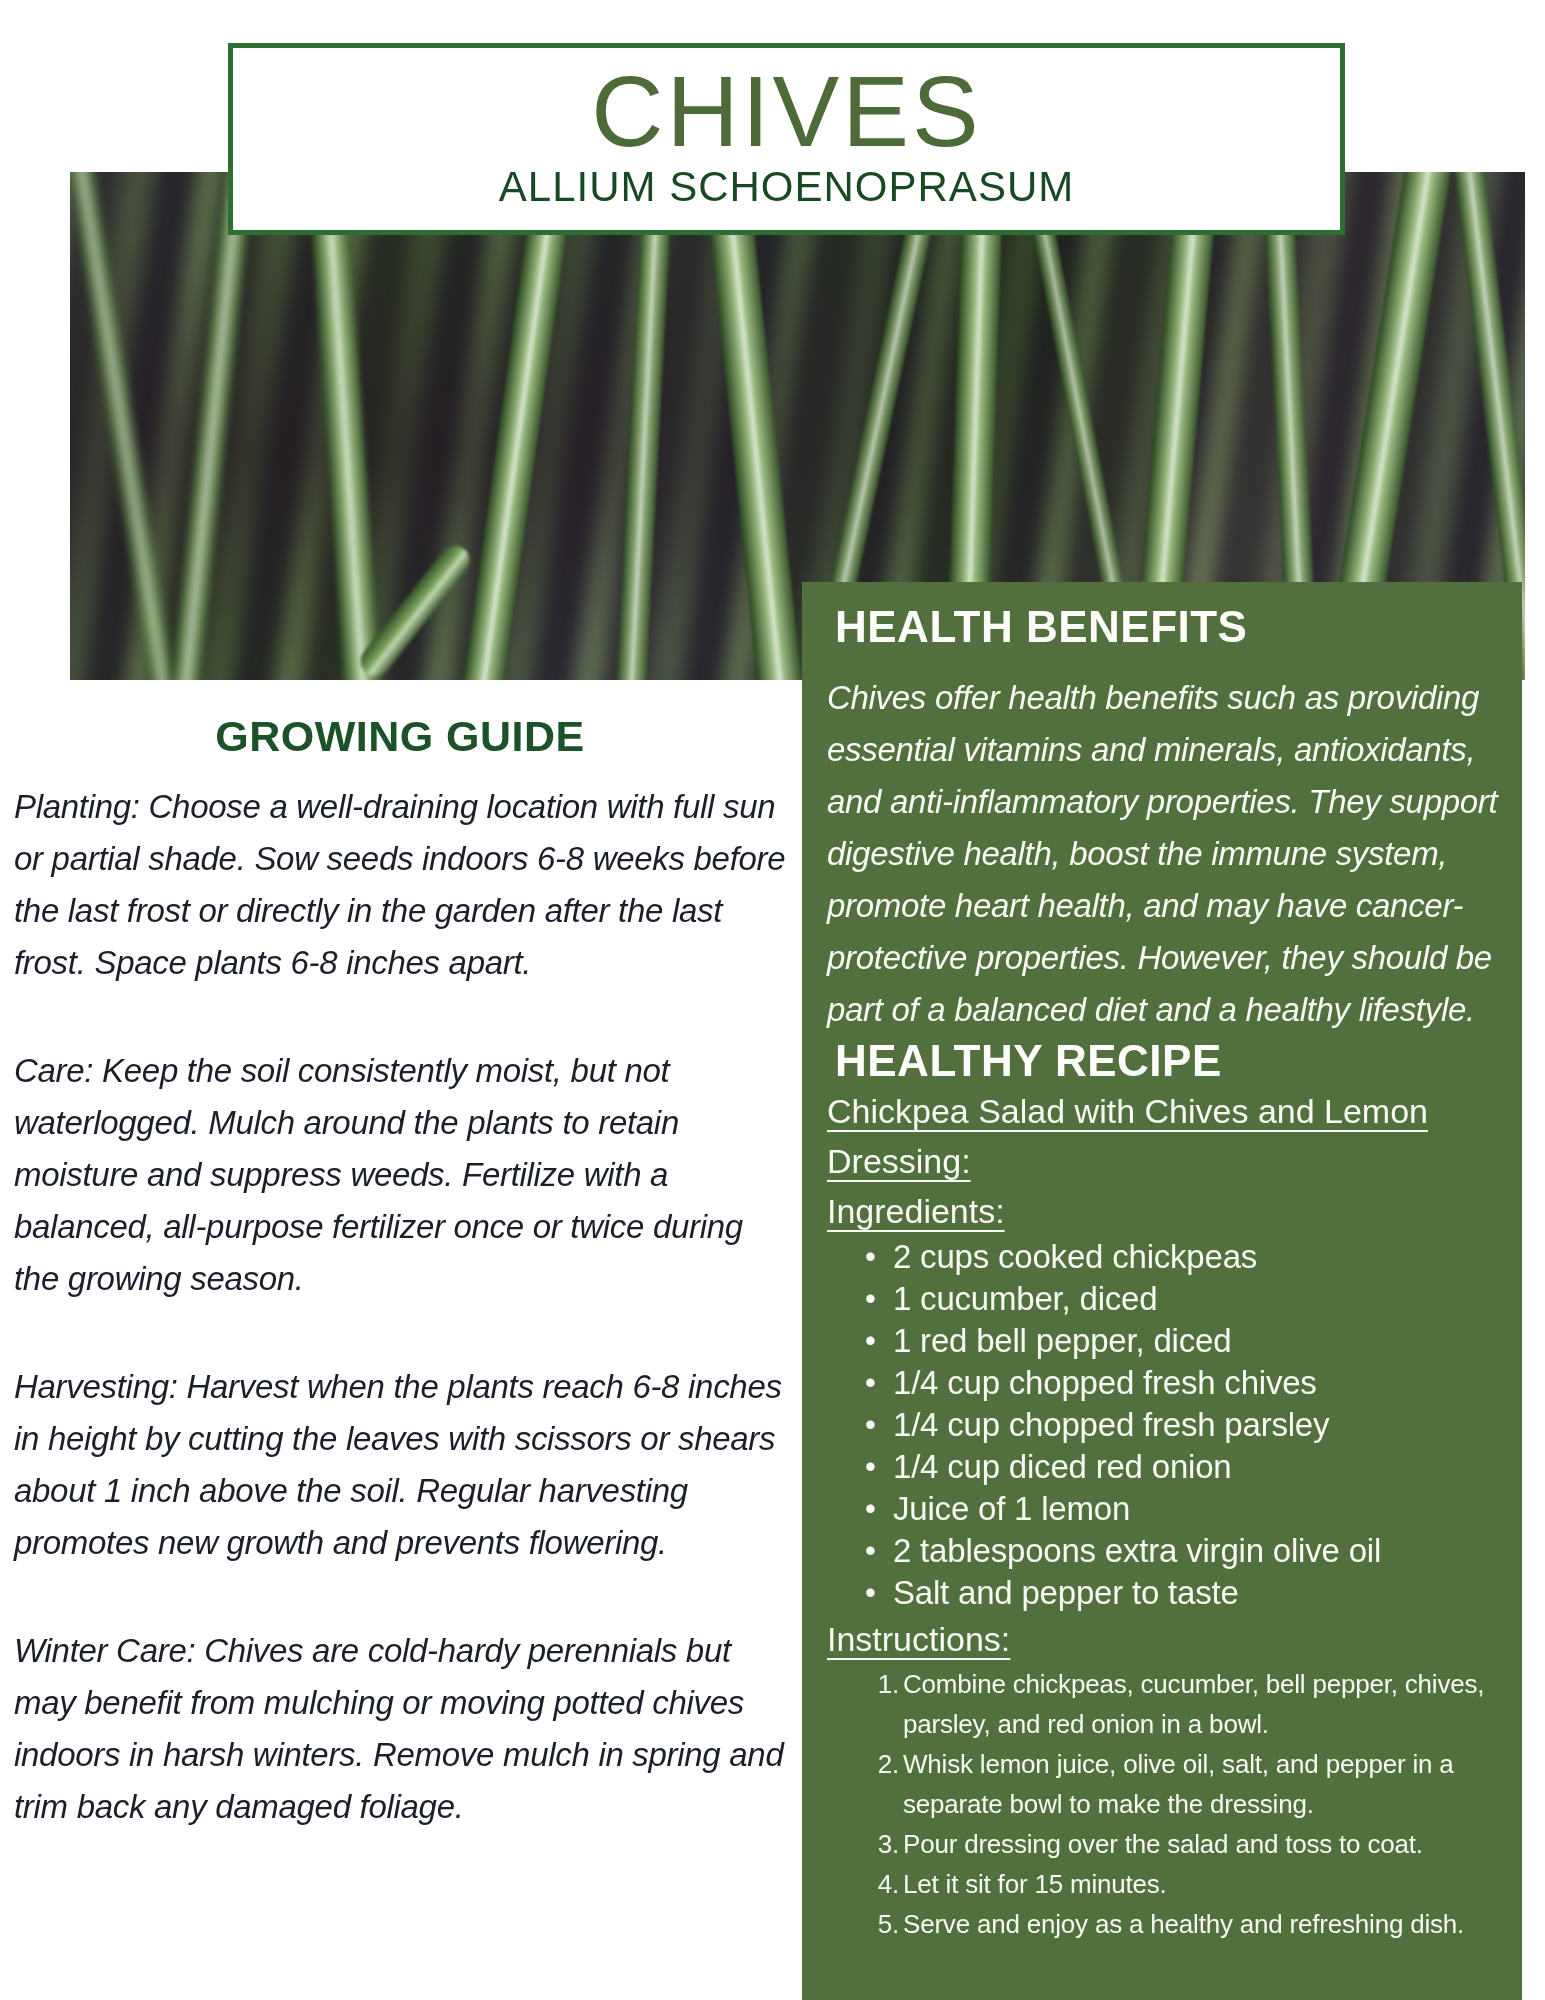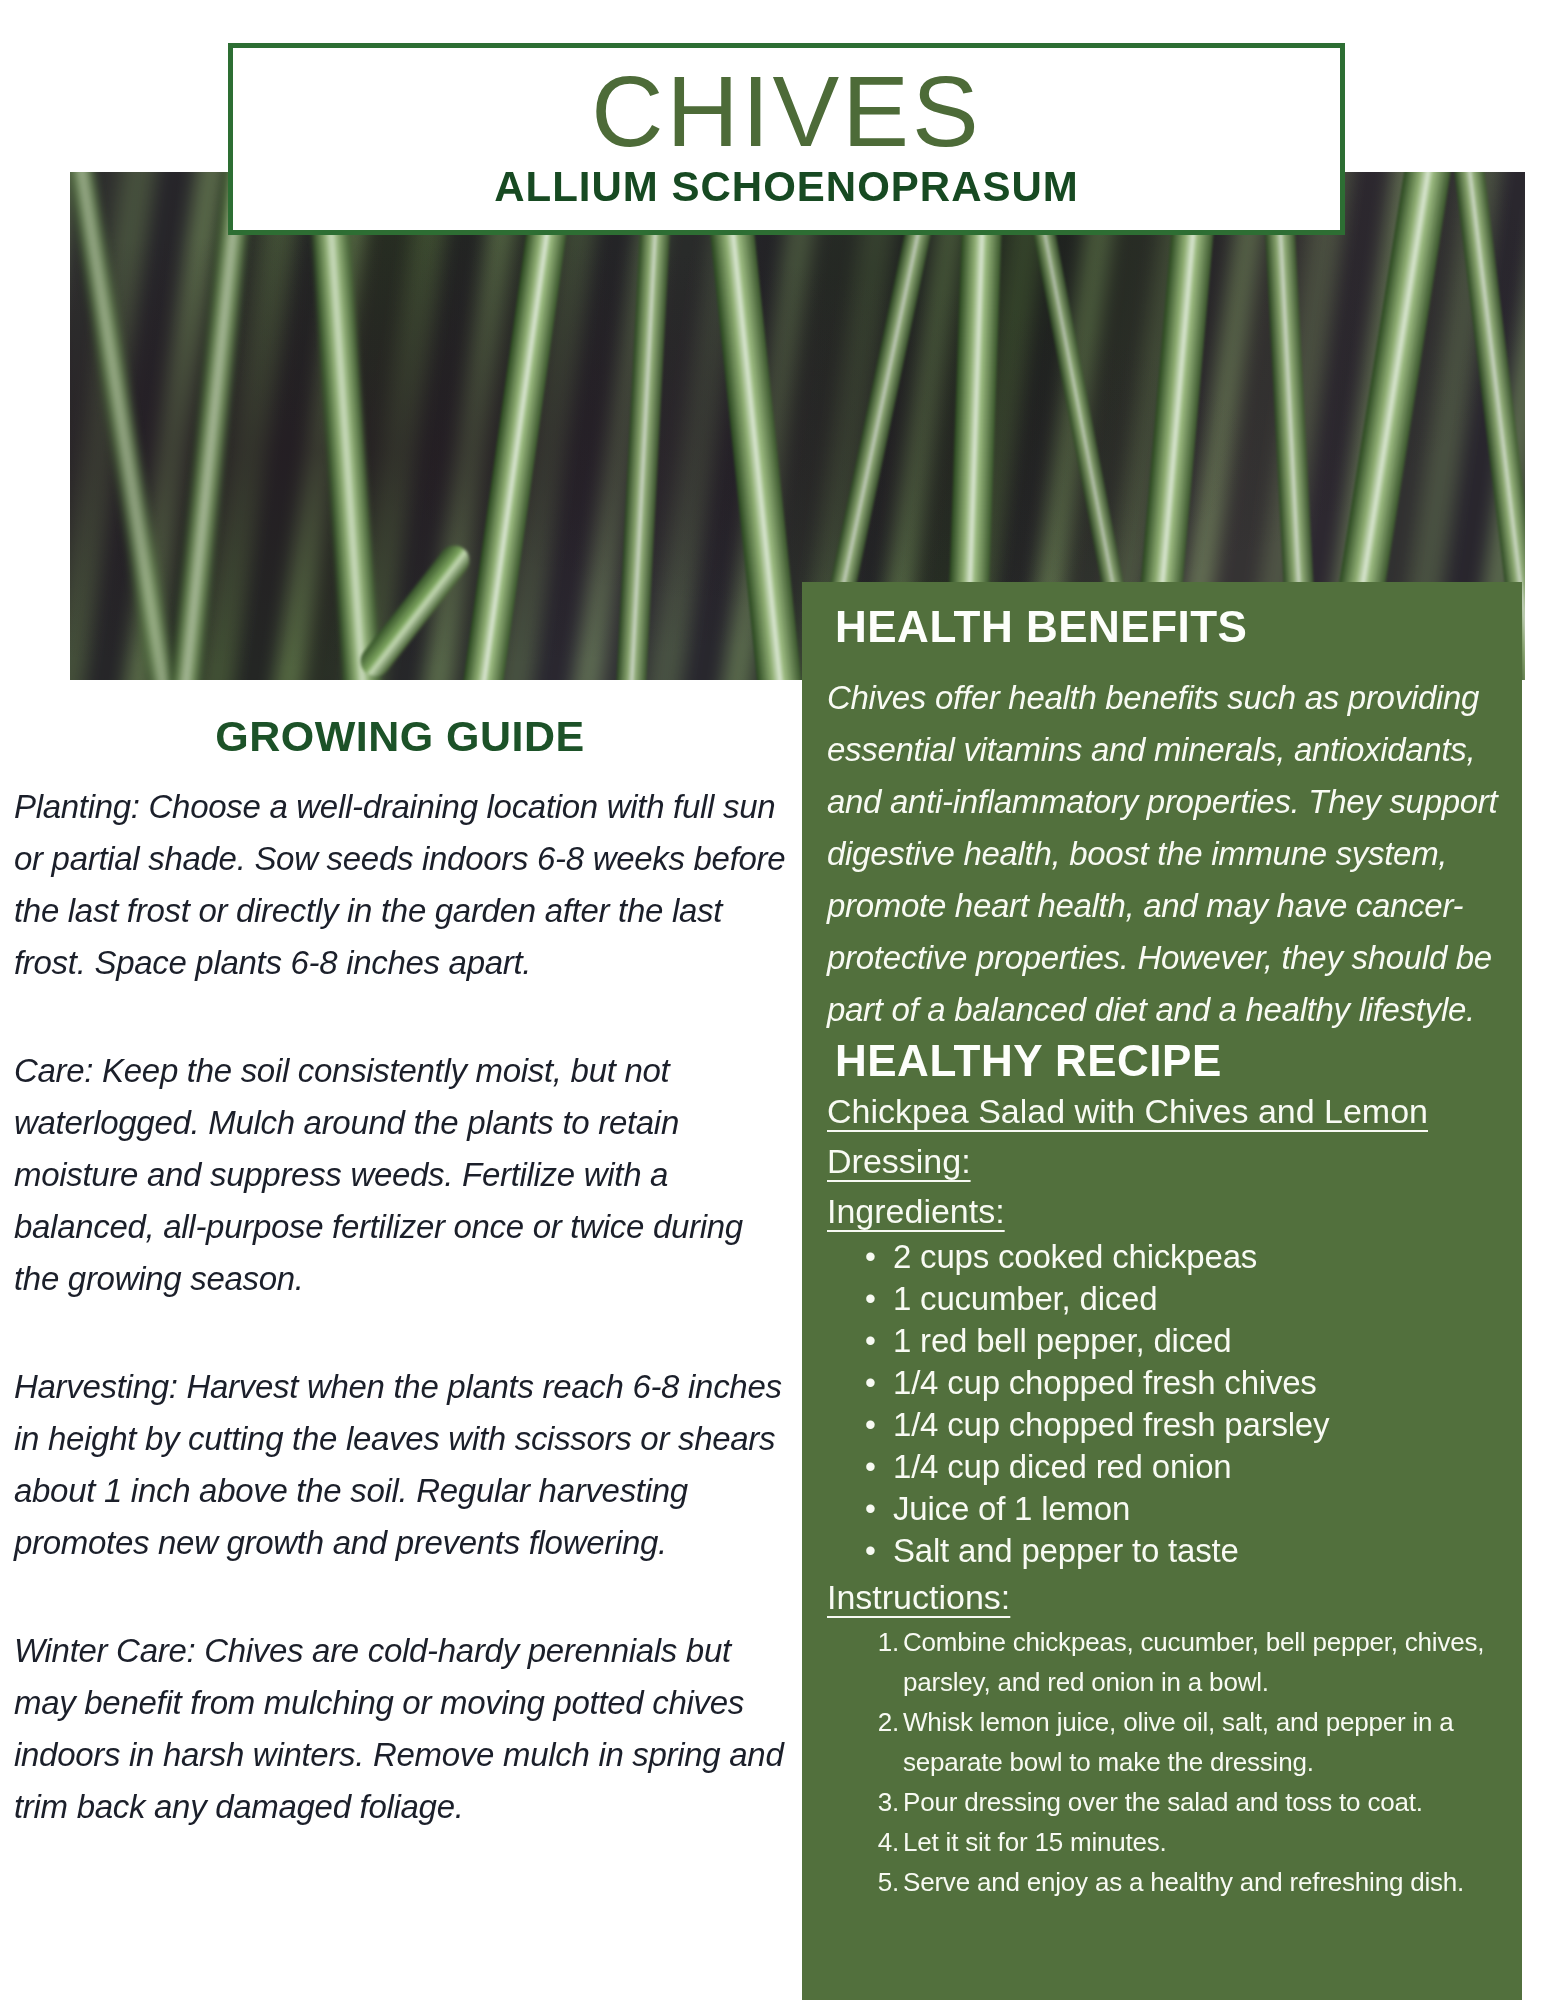--- a/index.html
+++ b/index.html
@@ -52,21 +52,21 @@
   .title-box {
     position:absolute; left:228px; top:43px; width:1117px; height:192px;
     box-sizing:border-box; background:#ffffff; border:5px solid #2d6e33;
     text-align:center; z-index:3;
   }
   .title-box h1 {
     margin:12px 0 0 0; font-size:100px; line-height:102px; font-weight:normal;
     letter-spacing:3px; color:#4d6b38;
   }
   .title-box .subtitle {
-    margin-top:3px; font-size:42px; line-height:44px; font-weight:bold;
+    margin-top:3px; font-size:42px; line-height:44px; font-weight:normal;
     letter-spacing:1px; color:#174a22;
   }
 
   
   .left-col { position:absolute; left:14px; top:712px; width:772px; z-index:2; }
   .gg-heading {
     margin:0; text-align:center; font-size:43px; line-height:48px;
     font-weight:bold; color:#1c5228; letter-spacing:0.5px;
   }
   .left-col p {
@@ -156,20 +156,21 @@
     <div class="sub">Ingredients:</div>
 
     <ul>
       <li>2 cups cooked chickpeas</li>
       <li>1 cucumber, diced</li>
       <li>1 red bell pepper, diced</li>
       <li>1/4 cup chopped fresh chives</li>
       <li>1/4 cup chopped fresh parsley</li>
       <li>1/4 cup diced red onion</li>
       <li>Juice of 1 lemon</li>
+      <li>2 tablespoons extra virgin olive oil</li>
       <li>Salt and pepper to taste</li>
     </ul>
 
     <div class="sub">Instructions:</div>
 
     <ol>
       <li>Combine chickpeas, cucumber, bell pepper, chives, parsley, and red onion in a bowl.</li>
       <li>Whisk lemon juice, olive oil, salt, and pepper in a separate bowl to make the dressing.</li>
       <li>Pour dressing over the salad and toss to coat.</li>
       <li>Let it sit for 15 minutes.</li>

